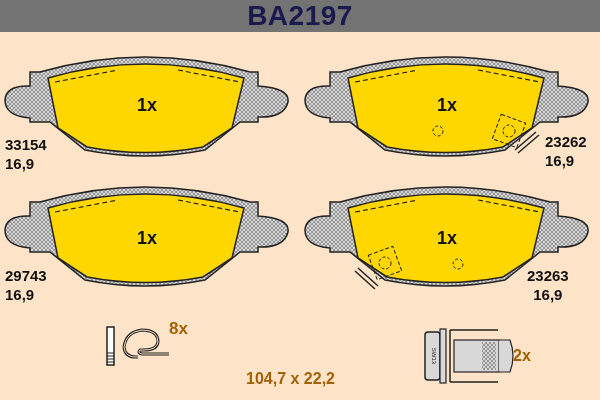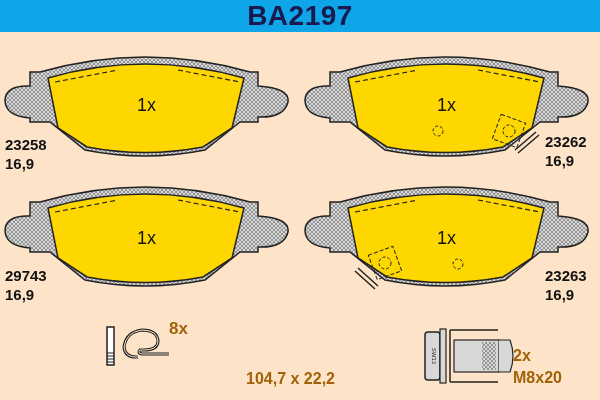--- a/index.html
+++ b/index.html
@@ -1,21 +1,21 @@
 <!DOCTYPE html>
 <html><head>
 <meta charset="utf-8">
 <style>
   html,body{margin:0;padding:0;}
   body{width:600px;height:400px;background:#fde4c9;position:relative;overflow:hidden;font-family:"Liberation Sans",sans-serif;}
-  .header{position:absolute;left:0;top:0;width:600px;height:32px;background:#0ea5e9;text-align:center;}
+  .header{position:absolute;left:0;top:0;width:600px;height:32px;background:#737373;text-align:center;}
   .title{font-weight:bold;font-size:28px;color:#1a1a4e;line-height:32px;letter-spacing:0.5px;}
   .pad{position:absolute;width:290px;height:115px;}
   .pad svg{position:absolute;left:0;top:0;}
-  .qty{position:absolute;font-weight:normal;font-size:18px;color:#111;}
+  .qty{position:absolute;font-weight:bold;font-size:18px;color:#111;}
   .lbl{position:absolute;font-weight:bold;font-size:15px;color:#111;line-height:19px;}
   .small{position:absolute;font-weight:bold;font-size:16px;color:#a16207;}
 </style>
 </head>
 <body>
 
 <svg width="0" height="0" style="position:absolute">
   <defs>
     <pattern id="hatch" width="4" height="4" patternUnits="userSpaceOnUse">
       <rect width="4" height="4" fill="#d8d8d8"></rect>
@@ -32,21 +32,21 @@
 <div class="header">
   <span class="title">BA2197</span>
 </div>
 
 <div class="pad" style="left:0;top:50px;">
   <svg width="300" height="115">
       <use href="#padshape"></use>
     </svg>
   <span class="qty" style="left:137px;top:45px;">1x</span>
   <div class="lbl" style="left:5px;top:85px;">
-    <div>23258</div>
+    <div>33154</div>
     <div>16,9</div>
   </div>
 </div>
 
 <div class="pad" style="left:300px;top:50px;">
   <svg width="300" height="115">
     <use href="#padshape"></use>
     <circle cx="138" cy="81" r="5" fill="none" stroke="#222" stroke-dasharray="3,2"></circle>
     <rect x="196" y="68" width="26" height="26" fill="none" stroke="#222" stroke-dasharray="4,2" transform="rotate(20 209 81)"></rect>
     <circle cx="209" cy="81" r="6" fill="none" stroke="#222" stroke-dasharray="3,2"></circle>
@@ -72,21 +72,21 @@
 
 <div class="pad" style="left:300px;top:180px;">
   <svg width="300" height="115">
     <use href="#padshape"></use>
     <circle cx="158" cy="84" r="5" fill="none" stroke="#222" stroke-dasharray="3,2"></circle>
     <rect x="72" y="70" width="26" height="26" fill="none" stroke="#222" stroke-dasharray="4,2" transform="rotate(-20 85 83)"></rect>
     <circle cx="85" cy="83" r="6" fill="none" stroke="#222" stroke-dasharray="3,2"></circle>
     <path d="M58,88 L78,106 M55,91 L75,109" stroke="#222" stroke-width="1.5"></path>
   </svg>
   <span class="qty" style="left:137px;top:48px;">1x</span>
-  <div class="lbl" style="left:245px;top:86px;">
+  <div class="lbl" style="left:227px;top:86px;text-align:center;">
     <div>23263</div>
     <div>16,9</div>
   </div>
 </div>
 
 <svg style="position:absolute;left:100px;top:320px;" width="70" height="50">
   <rect x="7" y="7" width="7" height="38" fill="#fff" stroke="#222" stroke-width="1.5"></rect>
   <path d="M7,33 H14 M7,36 H14 M7,39 H14 M7,42 H14" stroke="#222" stroke-width="1"></path>
   <path d="M38,37 Q25,38 24,27 Q26,12 42,10 Q58,10 58,22 Q57,30 44,30 L40,30 Q37,33 42,34 L69,34" fill="none" stroke="#222" stroke-width="3"></path>
   <path d="M38,37 Q25,38 24,27 Q26,12 42,10 Q58,10 58,22 Q57,30 44,30 L40,30 Q37,33 42,34 L69,34" fill="none" stroke="#fde4c9" stroke-width="1"></path>
@@ -99,14 +99,13 @@
   <rect x="5" y="7" width="15" height="48" rx="3" fill="#d8d8d8" stroke="#222" stroke-width="1.5"></rect>
   <text x="12" y="31" font-size="6" font-family="Liberation Sans, sans-serif" transform="rotate(90 12 31)" text-anchor="middle" fill="#222">SW13</text>
   <rect x="20" y="4" width="6" height="54" fill="#d8d8d8" stroke="#222" stroke-width="1.2"></rect>
   <path d="M30,5 H78 M30,57 H78 M30,5 V57" stroke="#222" stroke-width="1.5" fill="none"></path>
   <rect x="34" y="15" width="45" height="32" fill="#d8d8d8" stroke="#222" stroke-width="1.2"></rect>
   <rect x="62" y="17" width="14" height="28" fill="url(#hatch)"></rect>
   <path d="M79,15 H90 Q96,31 90,47 H79" fill="#d8d8d8" stroke="#222" stroke-width="1.2"></path>
 </svg>
 <div class="small" style="left:513px;top:345px;line-height:22px;font-size:16px;">
   <div>2x</div>
-  <div>M8x20</div>
 </div>
 
 </body></html>

